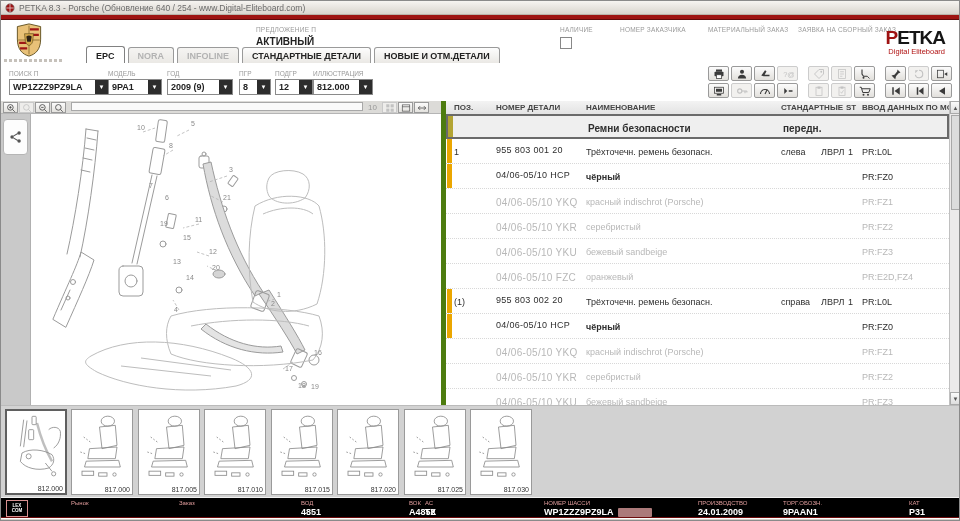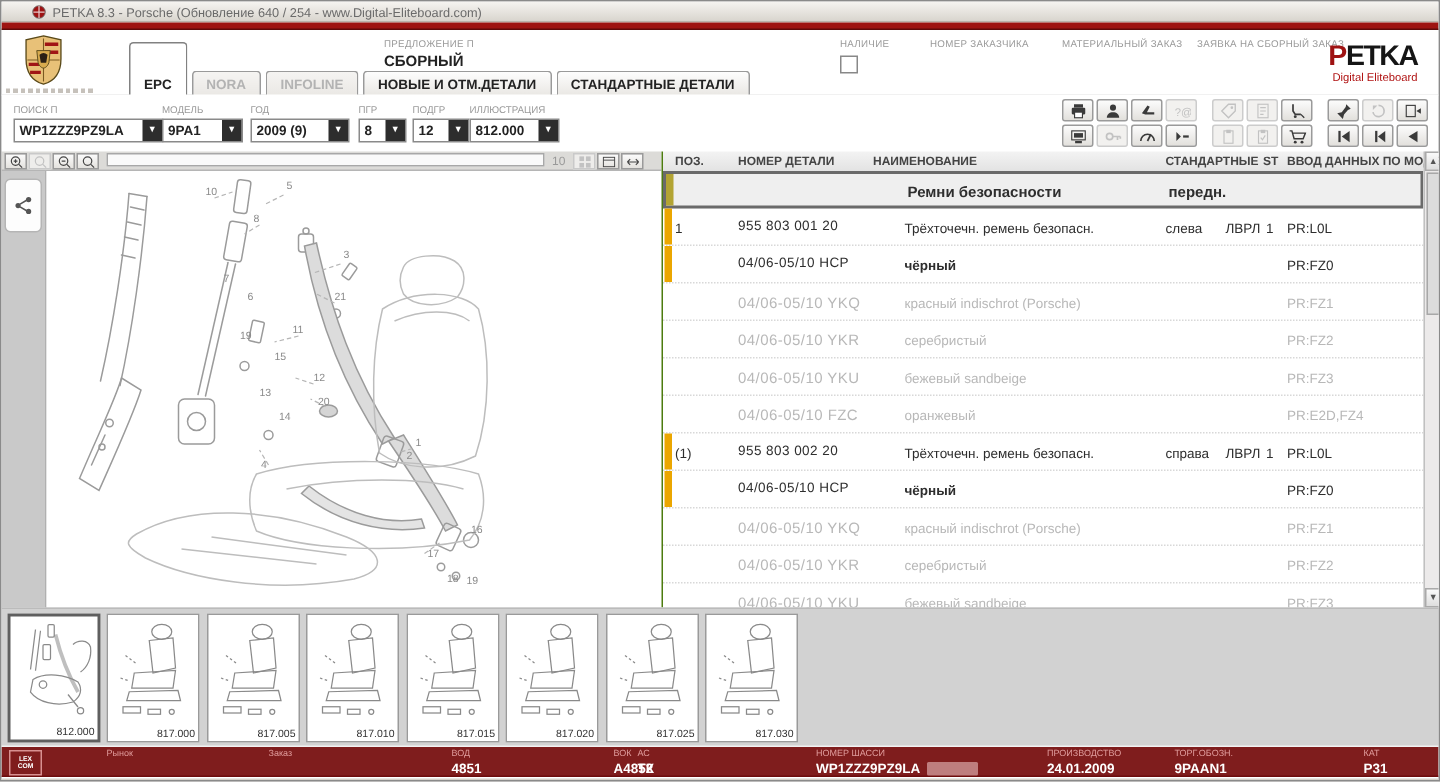--- a/index.html
+++ b/index.html
@@ -1,38 +1,38 @@
 <!DOCTYPE html>
 <html><head>
 <meta charset="utf-8">
 <style>
   html,body{margin:0;padding:0;width:960px;height:521px;overflow:hidden;font-family:"Liberation Sans",sans-serif;background:#d4d0c8;}
   .app{position:absolute;inset:0;width:960px;height:521px;background:#fff;border:1px solid #8a8a8a;box-sizing:border-box;overflow:hidden;}
   
-  .titlebar{position:absolute;left:0;top:0;right:0;height:13px;background:linear-gradient(#f6f4f1,#d9d5ce);border-bottom:1px solid #b9b4ab;display:flex;align-items:center;gap:4px;padding-left:20px;}
+  .titlebar{position:absolute;left:0;top:0;right:0;height:13px;background:linear-gradient(#f6f4f1,#d9d5ce);border-bottom:1px solid #b9b4ab;display:flex;align-items:center;gap:4px;padding-left:4px;}
   .tbicon{width:10px;height:10px;}
   .tbtitle{font-size:8.5px;color:#6a6a6a;white-space:nowrap;}
   .redband{position:absolute;left:0;top:14px;right:0;height:4px;background:#9e1412;border-bottom:1px solid #5f0a0a;}
   
   .header{position:absolute;left:0;top:19px;right:0;height:43px;background:#fff;border-bottom:1px solid #c8c8c8;}
   .crest{position:absolute;left:14px;top:3px;width:28px;height:34px;}
   .crest-sub{position:absolute;left:3px;top:39px;width:60px;height:3px;background:repeating-linear-gradient(90deg,#b8b2aa 0 3px,transparent 3px 5px);opacity:.8;}
   .hlabel{font-size:6.5px;color:#9a9a9a;letter-spacing:.2px;white-space:nowrap;}
   .offer{position:absolute;left:255px;top:6px;}
   .offer-val{font-size:10px;font-weight:bold;color:#222;margin-top:3px;}
   .hfield{position:absolute;top:6px;}
   .f-avail{left:559px;} .f-cust{left:619px;} .f-mat{left:707px;} .f-asm{left:797px;}
   .checkbox{width:10px;height:10px;border:1px solid #888;background:#fff;margin-top:4px;}
   .logo{position:absolute;right:14px;top:8px;text-align:right;line-height:1;}
   .logo-main{font-size:19px;font-weight:800;letter-spacing:-1px;color:#151515;}
   .logo-main .lp{color:#9e1212;}
   .logo-sub{font-size:7.5px;color:#b01212;margin-top:1px;}
   .tabbar{position:absolute;left:85px;bottom:-1px;display:flex;gap:3px;align-items:flex-end;}
   .tab{font-size:9px;font-weight:bold;color:#222;padding:3px 9px 3px;border:1px solid #9a9a9a;border-bottom:none;border-radius:3px 3px 0 0;background:linear-gradient(#fdfdfd,#e9e7e3);white-space:nowrap;}
-  .tab.active{background:#fff;padding-top:22px;border-color:#818181;}
+  .tab.active{background:#fff;padding-top:4px;border-color:#818181;}
   .tab.disabled{color:#b3b3b3;background:linear-gradient(#f5f4f2,#eae8e4);}
   
   .filterbar{position:absolute;left:0;top:62px;right:0;height:38px;background:#fff;}
   .filter{position:absolute;top:7px;}
   .flabel{font-size:6.5px;color:#9a9a9a;margin-bottom:2px;white-space:nowrap;}
   .fctrl{display:flex;height:14px;border:1px solid #8a8a8a;background:#fff;}
   .fval{flex:1;font-size:9px;font-weight:bold;color:#222;padding:2px 3px 0;white-space:nowrap;overflow:hidden;}
   .fbtn{width:13px;background:#2d2d2d;color:#fff;font-size:6px;display:flex;align-items:center;justify-content:center;}
   
   .toolbar{position:absolute;right:7px;top:65px;}
@@ -51,48 +51,48 @@
   .zpage{position:absolute;left:367px;top:2px;font-size:8px;color:#999;}
   .zright{position:absolute;left:381px;top:1px;display:flex;gap:1px;}
   
   .sidebar{position:absolute;left:0;top:113px;width:30px;height:291px;background:#c9c9c9;border-right:1px solid #b0b0b0;box-sizing:border-box;}
   .sharebtn{position:absolute;left:2px;top:5px;width:25px;height:36px;background:#fdfdfd;border:1px solid #b5b5b5;border-radius:4px;display:flex;align-items:center;justify-content:center;box-sizing:border-box;}
   .sharebtn svg{width:14px;height:14px;}
   .illustration{position:absolute;left:30px;top:113px;width:410px;height:291px;background:#fff;}
   .illustration svg{width:410px;height:291px;display:block;}
   .callout{font-size:7px;fill:#8a8a8a;font-family:"Liberation Sans",sans-serif;}
   
-  .parts{position:absolute;left:440px;top:100px;width:520px;height:304px;background:#fff;border-left:1px solid #4d7c0f;box-sizing:border-box;}
+  .parts{position:absolute;left:440px;top:100px;width:520px;height:304px;background:#fff;border-left:5px solid #4d7c0f;box-sizing:border-box;}
   .thead{position:absolute;left:0;top:0;right:12px;height:13px;background:linear-gradient(#f3f3f3,#e3e3e3);border-bottom:1px solid #b9b9b9;}
   .th{position:absolute;top:2px;font-size:8px;font-weight:bold;color:#444;white-space:nowrap;}
   .tbody{position:absolute;left:0;top:13px;right:12px;bottom:0;overflow:hidden;background:#fff;}
   .trow{position:relative;height:25px;border-bottom:1px dotted #d8d8d8;box-sizing:border-box;}
   .trow .c{position:absolute;top:8px;font-size:9px;color:#2e2e2e;white-space:nowrap;}
   .cpos{left:8px;} .cpart{left:50px;font-size:11px;font-weight:normal;letter-spacing:.3px;top:6px !important;}
-  .cname{left:140px;margin-left:21px;} .cnote{left:335px;} .cnote2{left:375px;} .cst{left:402px;} .cpr{left:416px;}
+  .cname{left:140px;} .cnote{left:335px;} .cnote2{left:375px;} .cst{left:402px;} .cpr{left:416px;}
   .trow.group{height:25px;background:#efefef;border:2px solid #6a6a6a;}
   .trow.group .cname,.trow.group .cnote{font-weight:bold;font-size:10px;top:7px;}
   .trow.color-main .cname{font-weight:bold;}
   .trow.color .c{color:#b8b8b8;font-weight:normal;}
   .trow.color .cpart{font-size:10px;font-weight:normal;top:8px !important;}
   .bar-amber::before{content:'';position:absolute;left:1px;top:0;bottom:0;width:5px;background:#eba600;}
   .bar-olive::before{content:'';position:absolute;left:0;top:0;bottom:0;width:5px;background:#b3a433;}
   .vscroll{position:absolute;right:0;top:0;bottom:0;width:12px;background:#eceaea;border-left:1px solid #c0c0c0;box-sizing:border-box;}
   .sup,.sdown{position:absolute;left:0;right:0;height:13px;background:linear-gradient(#fafafa,#dedede);border:1px solid #aaa;font-size:6px;color:#555;display:flex;align-items:center;justify-content:center;box-sizing:border-box;}
   .sup{top:0;} .sdown{bottom:0;}
   .sthumb{position:absolute;left:1px;right:1px;top:14px;height:95px;background:#dcdcdc;border:1px solid #a8a8a8;box-sizing:border-box;}
   
   .thumbs{position:absolute;left:0;top:404px;right:0;height:93px;background:#d2d2d2;border-top:1px solid #bbb;box-sizing:border-box;}
   .thumb{position:absolute;top:3px;width:62px;height:86px;background:#fff;border:1px solid #9a9a9a;box-sizing:border-box;}
   .thumb.selected{border:2px solid #5f5f5f;}
   .thumb svg{position:absolute;left:2px;top:2px;width:56px;height:70px;}
   .tlabel{position:absolute;right:2px;bottom:1px;font-size:7px;color:#333;}
   
   .sbsep{position:absolute;left:0;top:496px;right:0;height:1px;background:#f2f2f2;}
-  .statusbar{position:absolute;left:0;top:497px;right:0;height:20px;background:#7f1d1d;border-bottom:1px solid #6d0c0c;box-sizing:border-box;}
+  .statusbar{position:absolute;left:0;top:497px;right:0;height:20px;background:#000000;border-bottom:1px solid #6d0c0c;box-sizing:border-box;}
   .lexcom{position:absolute;left:5px;top:2px;width:20px;height:15px;border:1px solid #d89090;display:flex;flex-direction:column;align-items:center;justify-content:center;line-height:1.1;}
   .lexcom span{font-size:4.5px;font-weight:bold;color:#fff;}
   .sbfield{position:absolute;top:2px;}
   .sblabel{font-size:6px;color:#e09c9c;white-space:nowrap;}
   .sbval{font-size:9px;font-weight:bold;color:#fff;margin-top:1px;white-space:nowrap;}
   .redacted{display:inline-block;width:34px;height:9px;background:#c98f8f;opacity:.85;vertical-align:middle;margin-left:4px;border-radius:1px;}
   .bottomstrip{position:absolute;left:0;top:518px;right:0;height:3px;background:#d4d0c8;}
 </style>
 </head>
 <body>
@@ -114,21 +114,21 @@
       <path d="M15 3 V35 M3 19 H27" stroke="#7a5a20" stroke-width="0.8" fill="none"></path>
       <path d="M16 6h10v2.5H16z M16 12h10v2.5H16z" fill="#a01515"></path>
       <path d="M4 21h10v2.5H4z M5 27h8v2.5H5z" fill="#a01515"></path>
       <path d="M10 12h10l-1 9c-1 3-3 4-4 4s-3-1-4-4z" fill="#d8ab4e" stroke="#5a4a1a" stroke-width="0.7"></path>
       <path d="M12 15c2-1.5 4-1.5 6 0l-1 6h-4z" fill="#2b2015"></path>
     </svg>
     <div class="crest-sub"></div>
 
     <div class="offer">
       <div class="hlabel">ПРЕДЛОЖЕНИЕ П</div>
-      <div class="offer-val">СБОРНЫЙ</div>
+      <div class="offer-val">АКТИВНЫЙ</div>
     </div>
 
     <div class="hfield f-avail">
       <div class="hlabel">НАЛИЧИЕ</div>
       <div class="checkbox"></div>
     </div>
     <div class="hfield f-cust">
         <div class="hlabel">НОМЕР ЗАКАЗЧИКА</div>
       </div>
     <div class="hfield f-mat">
@@ -140,22 +140,22 @@
 
     <div class="logo">
       <div class="logo-main"><span class="lp">P</span><span>ETKA</span></div>
       <div class="logo-sub">Digital Eliteboard</div>
     </div>
 
     <div class="tabbar">
         <div class="tab active">EPC</div>
         <div class="tab disabled">NORA</div>
         <div class="tab disabled">INFOLINE</div>
+        <div class="tab ">СТАНДАРТНЫЕ ДЕТАЛИ</div>
         <div class="tab ">НОВЫЕ И ОТМ.ДЕТАЛИ</div>
-        <div class="tab ">СТАНДАРТНЫЕ ДЕТАЛИ</div>
       </div>
   </div>
 
   <div class="filterbar">
       <div class="filter" style="left: 8px; width: 100px;">
         <div class="flabel">ПОИСК П</div>
         <div class="fctrl">
           <div class="fval">WP1ZZZ9PZ9LA</div>
           <div class="fbtn">▼</div>
         </div>

